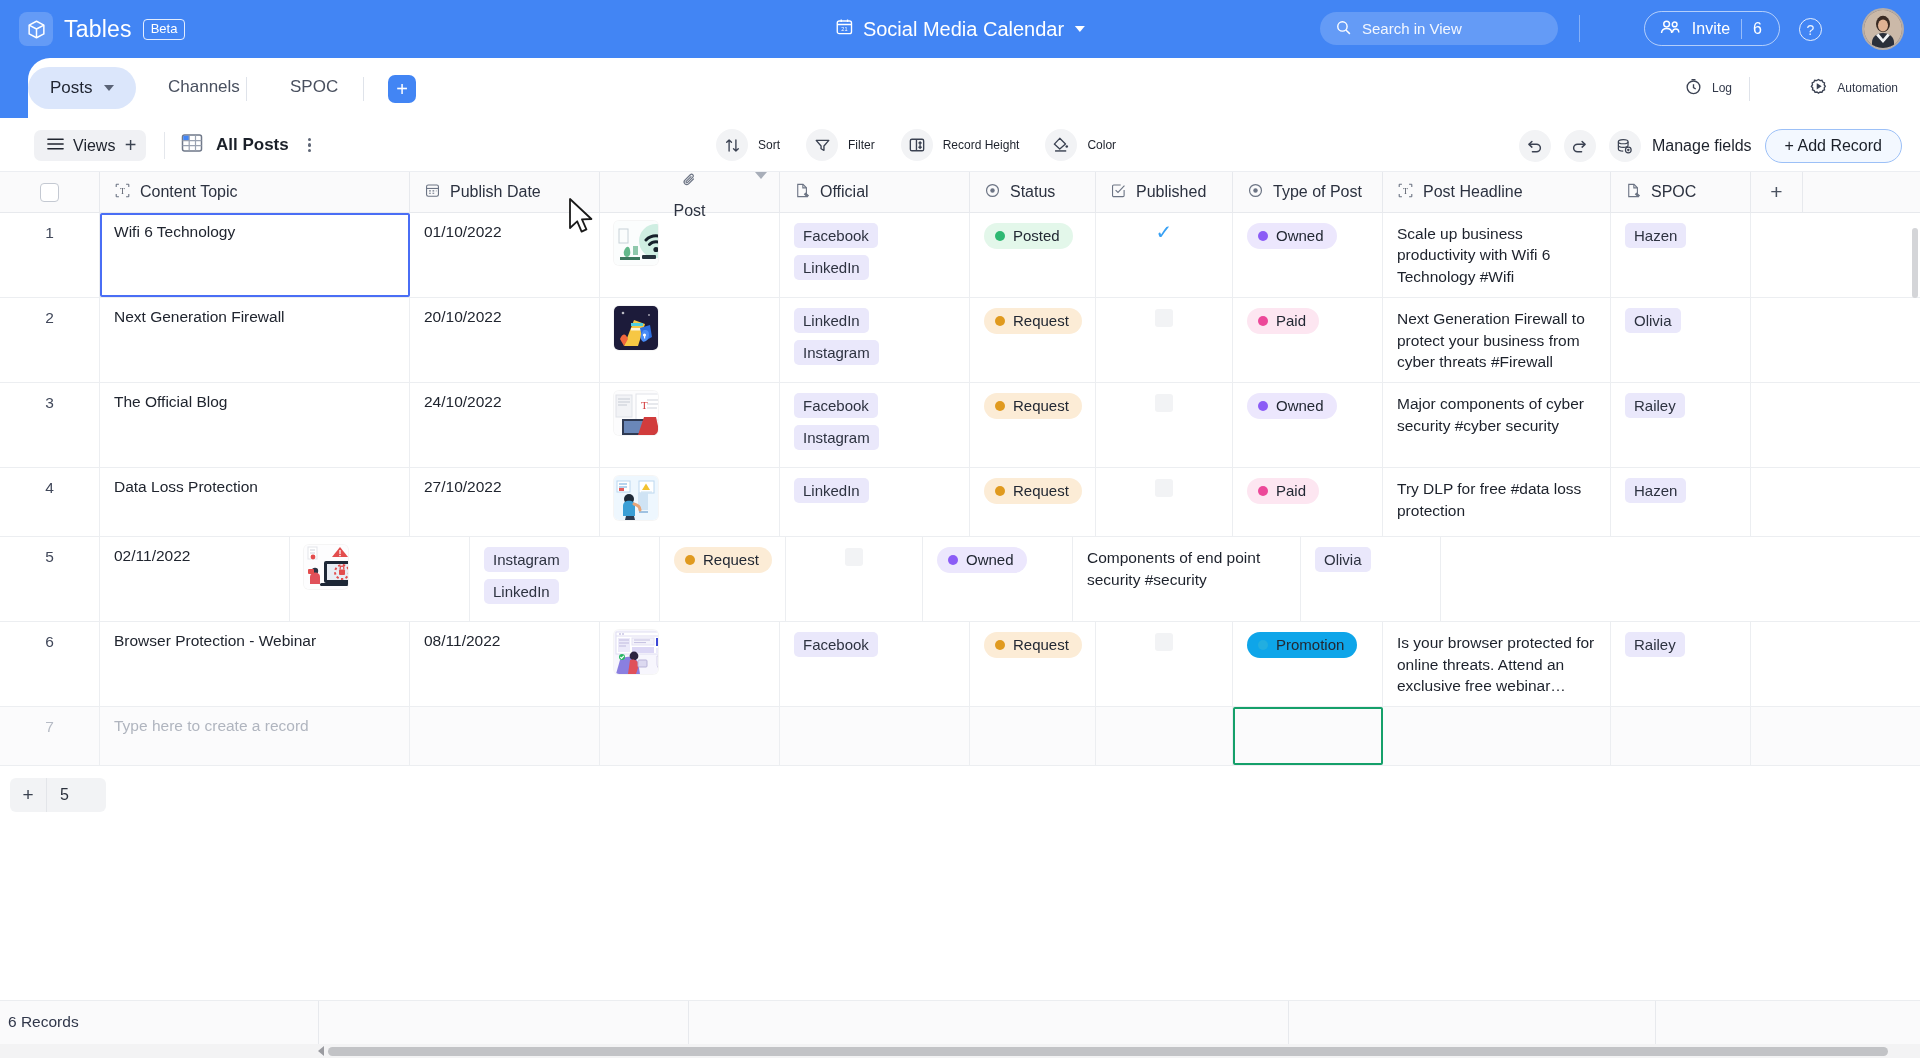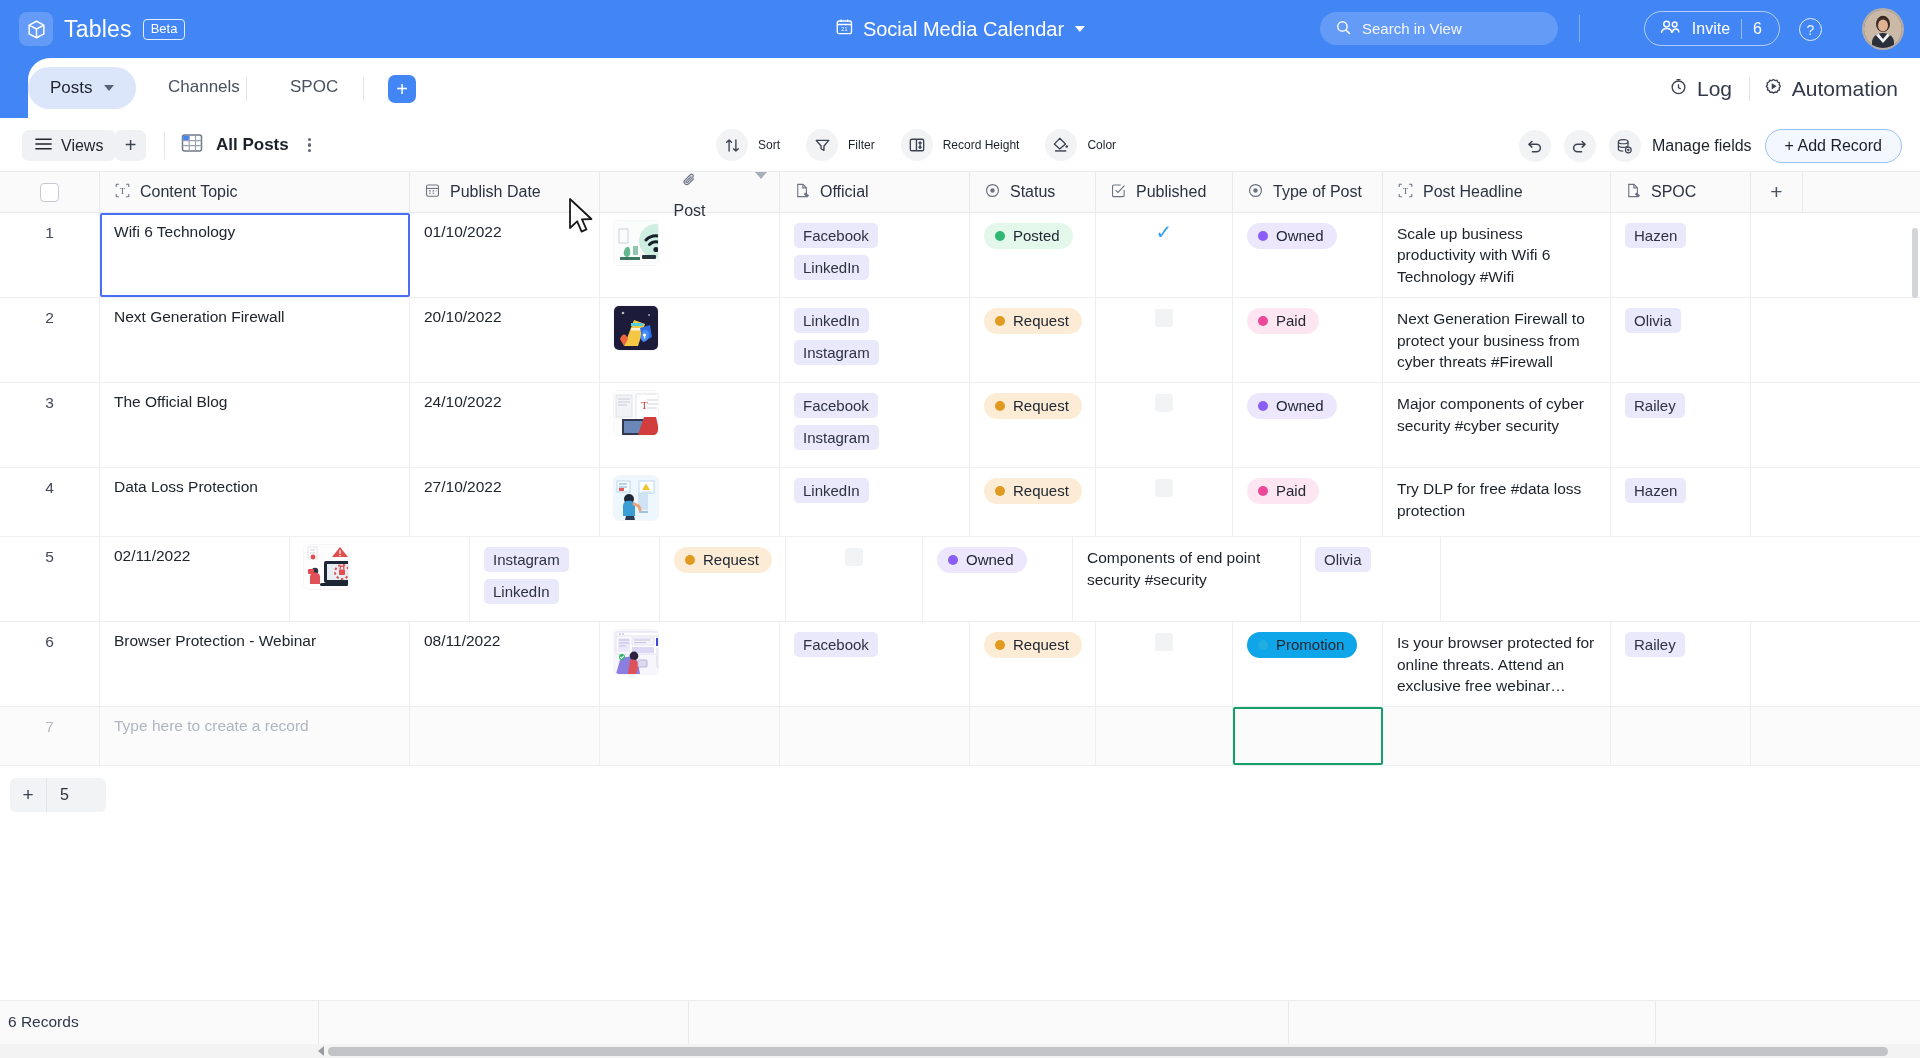--- a/index.html
+++ b/index.html
@@ -92,29 +92,29 @@
     position: absolute; top: 19px; font-size: 17px; color: #49505f; cursor: pointer;
   }
   .tab-vsep { position: absolute; top: 19px; width: 1px; height: 24px; background: #dfe3ea; }
   .tab-add {
     position: absolute; top: 17px; width: 28px; height: 28px;
     background: #4285f4; border-radius: 7px; color: #fff;
     display: flex; align-items: center; justify-content: center;
     font-size: 20px; line-height: 1; cursor: pointer;
   }
   .tab-right { position: absolute; top: 19px; display: flex; align-items: center; gap: 9px;
-    font-size: 21px; color: #32394a; cursor: pointer; }
+    font-size: 12px; color: #32394a; cursor: pointer; }
 
   
   .toolbar {
     position: absolute; left: 0; top: 118px; width: 1920px; height: 54px;
     background: #fff; border-bottom: 1px solid #eceef2;
   }
   .views-btn {
-    position: absolute; left: 22px; top: 12px; height: 31px;
+    position: absolute; left: 34px; top: 12px; height: 31px;
     background: #f0f1f4; border-radius: 7px; padding: 0 13px;
     display: flex; align-items: center; gap: 9px;
     font-size: 16px; color: #20252f; cursor: pointer;
   }
   .views-add {
     position: absolute; left: 115px; top: 12px; width: 31px; height: 31px;
     background: #f0f1f4; border-radius: 7px; color: #3b4350;
     display: flex; align-items: center; justify-content: center;
     font-size: 20px; cursor: pointer;
   }

